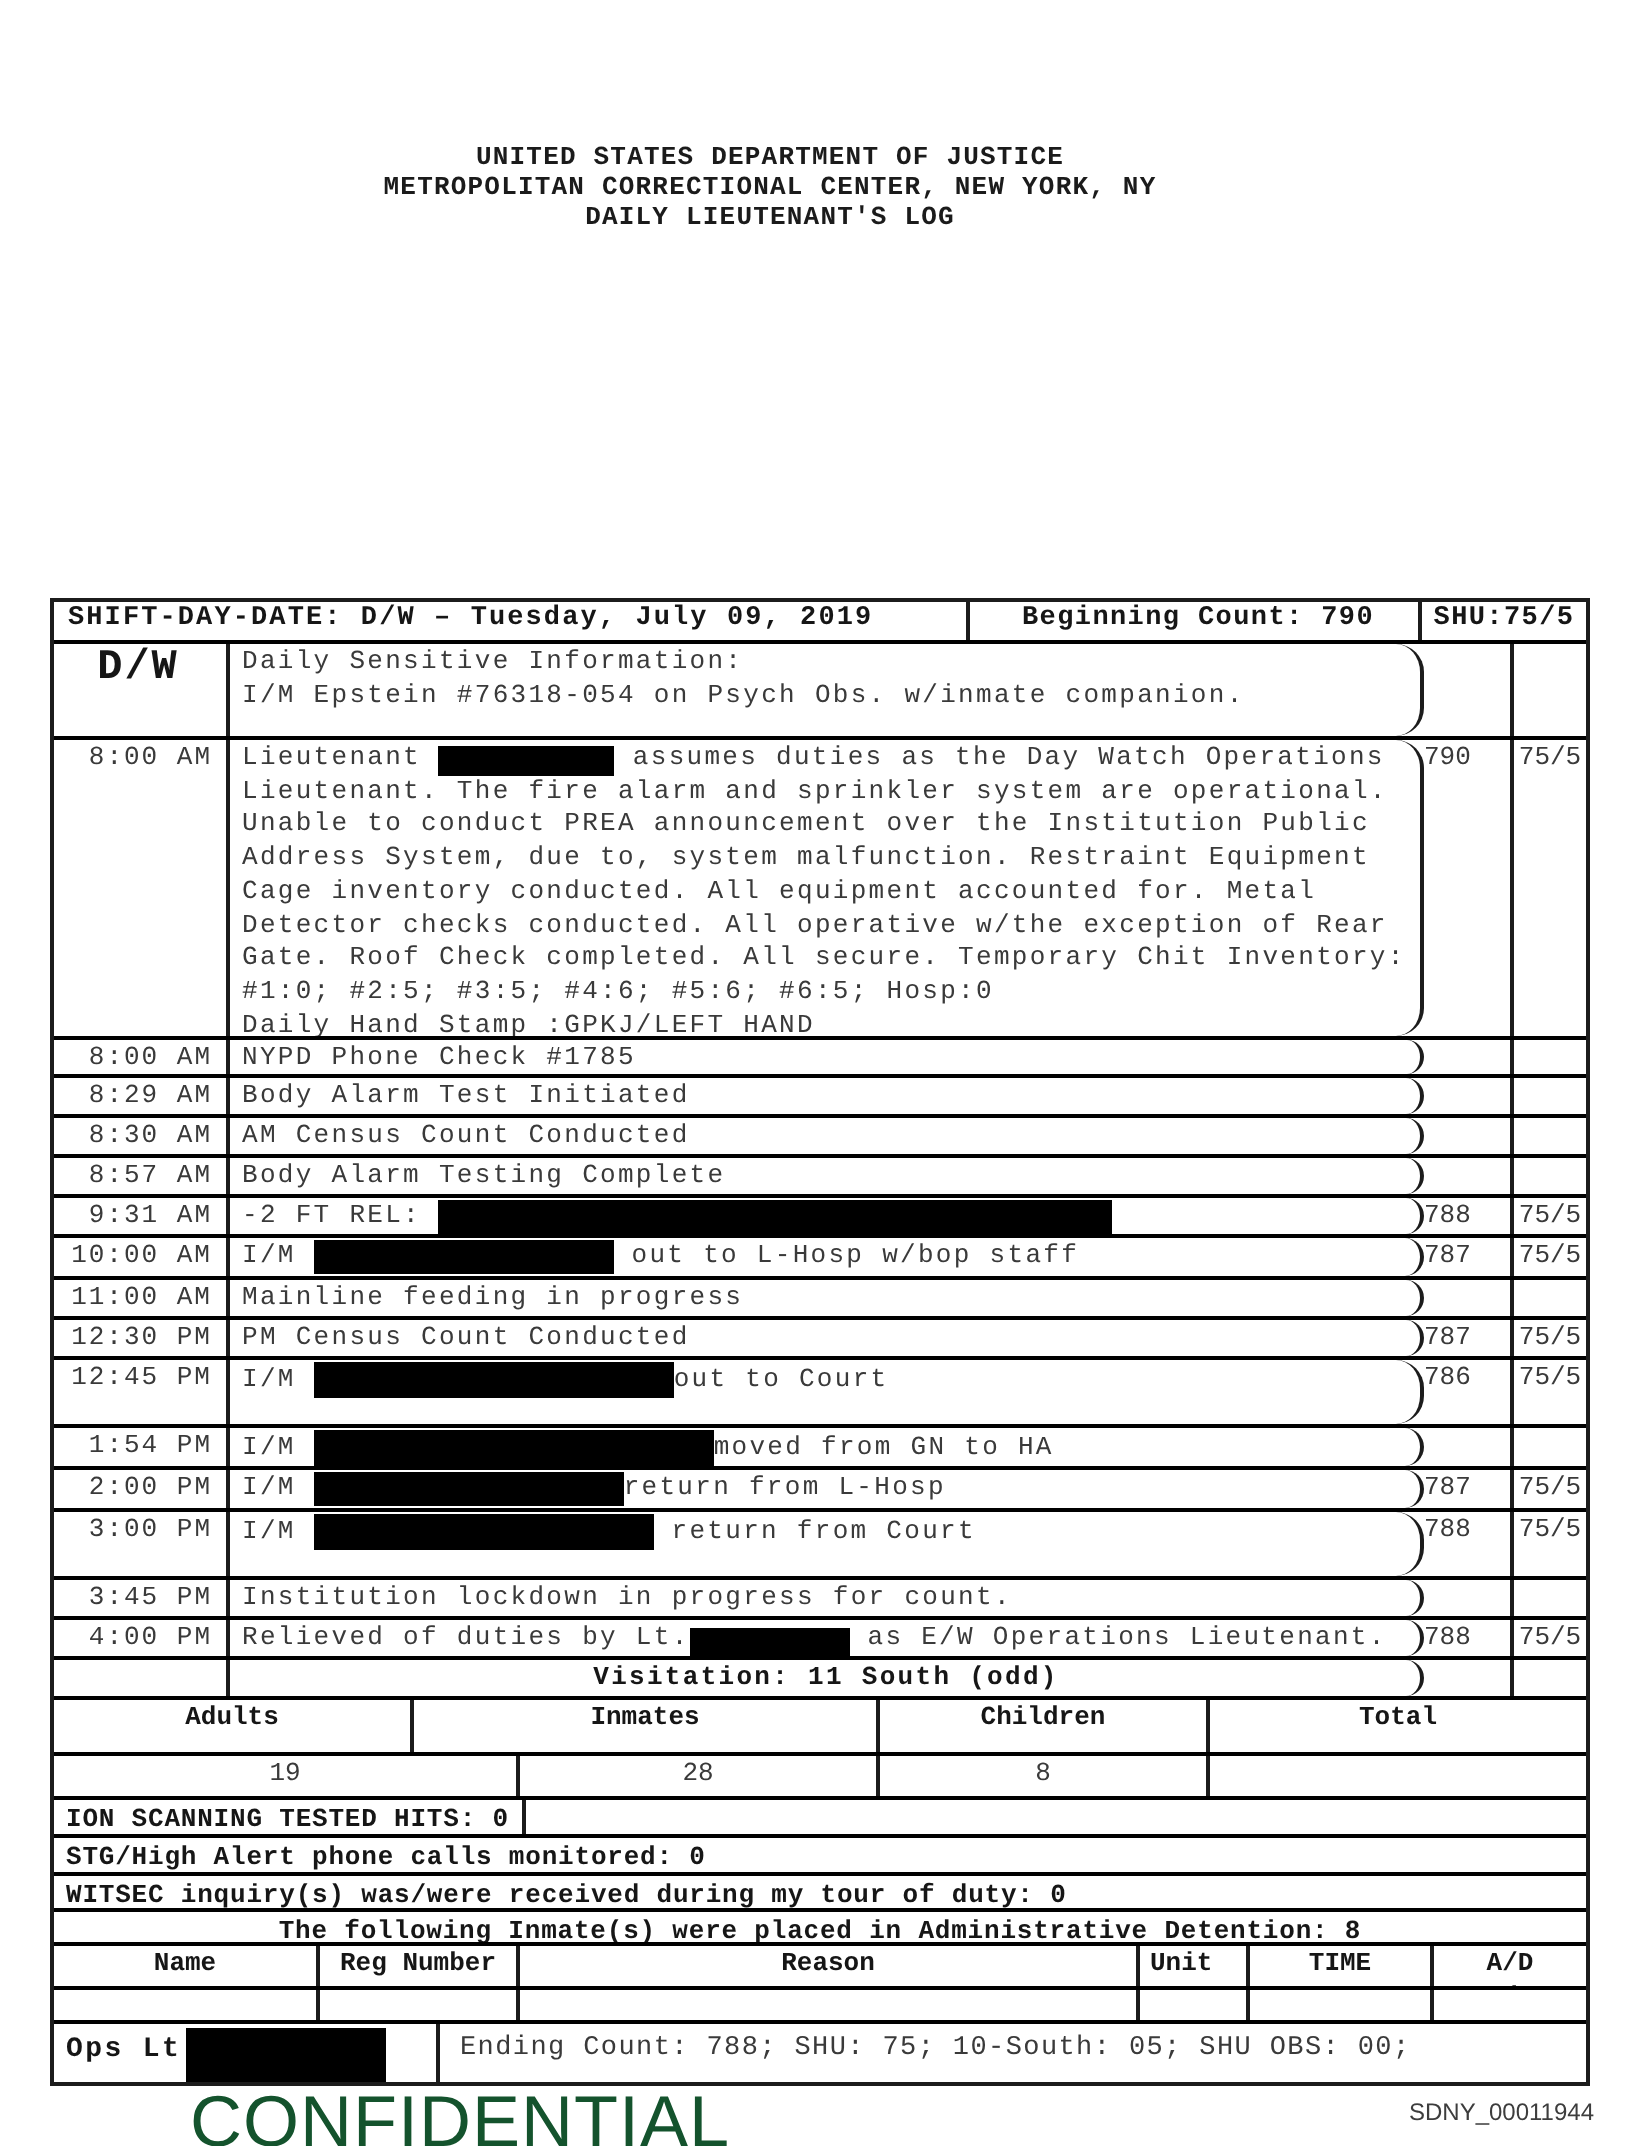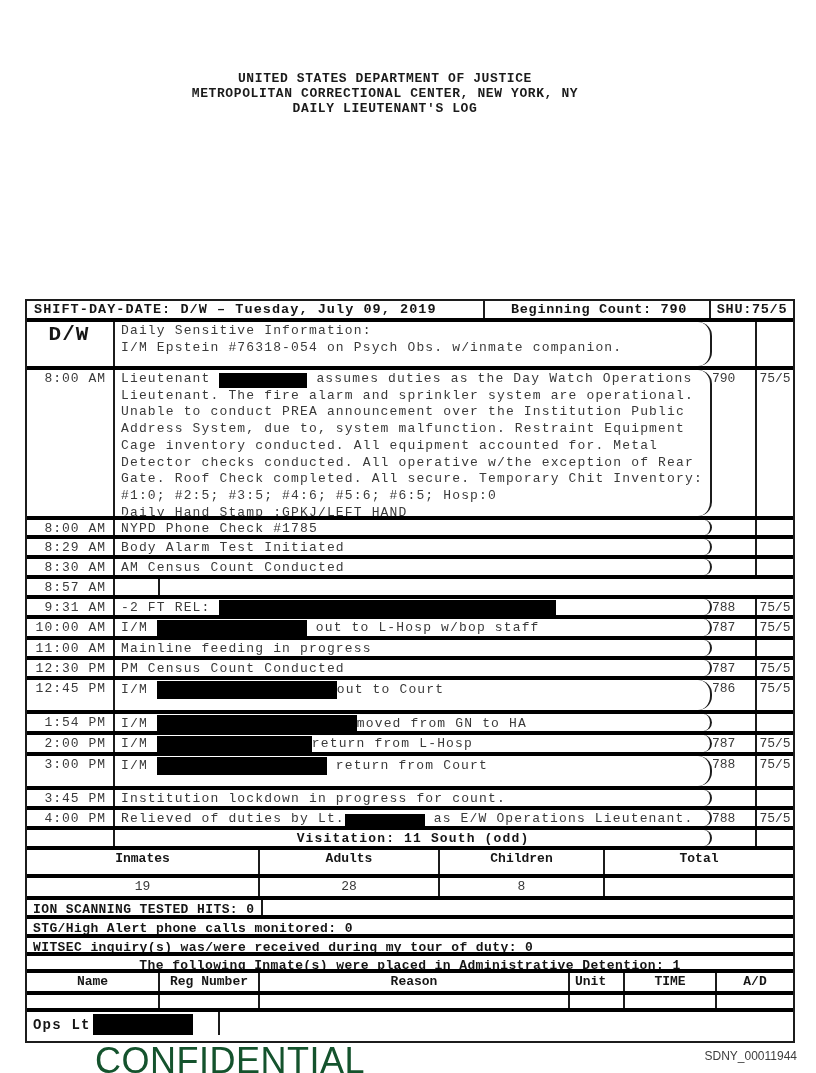--- a/index.html
+++ b/index.html
@@ -2,22 +2,22 @@
 <html><head>
 <meta charset="utf-8">
 <style>
   html,body{margin:0;padding:0;background:#fff;}
   .page{position:relative;width:816px;height:1073px;background:#ffffff;overflow:hidden;
         font-family:"Liberation Mono","DejaVu Sans Mono",monospace;color:#3a3a3a;}
   .doc-header{position:absolute;top:71px;left:0;width:770px;text-align:center;
         font-weight:bold;font-size:13px;line-height:15.2px;color:#1b1b1b;letter-spacing:0.6px;}
   .log-table{position:absolute;left:25px;top:299px;width:770px;border:2px solid #1c1c1c;
         box-sizing:border-box;font-size:13px;background:#fff;}
-  .row{display:flex;border-bottom:4px solid #000000;box-sizing:border-box;overflow:hidden;}
-  .row:last-child{border-bottom:none;flex-direction:column;}
+  .row{display:flex;border-bottom:2px solid #000000;box-sizing:border-box;overflow:hidden;}
+  .row:last-child{border-bottom:none;}
   .cell{box-sizing:border-box;overflow:hidden;padding:1px 5px;line-height:16.7px;}
   .vline{border-right:2px solid #1c1c1c;}
   .b{font-weight:bold;color:#161616;}
   .c-time{width:88px;flex:none;text-align:right;padding-right:7px;letter-spacing:1px;}
   .c-desc{width:597px;flex:none;padding-left:6px;letter-spacing:1.15px;border-radius:14px;}
   .c-count{width:45px;flex:none;text-align:left;padding:1px 0;}
   .c-shu{width:36px;flex:none;text-align:center;padding:1px 0;}
   .c-shift{width:458px;flex:none;letter-spacing:1.05px;font-size:13.5px;padding-left:7px;}
   .c-begin{width:226px;flex:none;letter-spacing:0.7px;font-size:13.5px;padding-left:9px;text-align:center;}
   .c-shuh{width:82px;flex:none;text-align:center;letter-spacing:0.7px;font-size:13.5px;}
@@ -102,20 +102,21 @@
 
     <div class="row" style="height:20px">
       <div class="cell c-time vline">8:30 AM</div>
       <div class="cell c-desc vline"><span>AM Census Count Conducted</span></div>
       <div class="cell c-count vline"></div>
       <div class="cell c-shu"></div>
     </div>
 
     <div class="row" style="height:20px">
       <div class="cell c-time vline">8:57 AM</div>
+      <div class="cell c-desc vline"><span>Body Alarm Testing Complete</span></div>
       <div class="cell c-count vline"></div>
       <div class="cell c-shu"></div>
     </div>
 
     <div class="row" style="height:20px">
       <div class="cell c-time vline">9:31 AM</div>
       <div class="cell c-desc vline"><span>-2 FT REL: </span><span class="redact" style="width:337px;height:17px"></span></div>
       <div class="cell c-count vline">788</div>
       <div class="cell c-shu">75/5</div>
     </div>
@@ -184,22 +185,22 @@
     </div>
 
     <div class="row" style="height:20px">
       <div class="cell c-time vline"></div>
       <div class="cell c-desc vline b center">Visitation: 11 South (odd)</div>
       <div class="cell c-count vline"></div>
       <div class="cell c-shu"></div>
     </div>
 
     <div class="row" style="height:28px">
+      <div class="cell b v-col2 vline">Adults</div>
       <div class="cell b v-col1 vline">Inmates</div>
-      <div class="cell b v-col2 vline">Adults</div>
       <div class="cell b v-col3 vline">Children</div>
       <div class="cell b v-col4">Total</div>
     </div>
 
     <div class="row" style="height:22px">
       <div class="cell v-col1 vline">19</div>
       <div class="cell v-col2 vline">28</div>
       <div class="cell v-col3 vline">8</div>
       <div class="cell v-col4"></div>
     </div>
@@ -211,21 +212,21 @@
 
     <div class="row" style="height:19px">
       <div class="cell b summary-cell fill">STG/High Alert phone calls monitored: 0</div>
     </div>
 
     <div class="row" style="height:18px">
       <div class="cell b summary-cell fill">WITSEC inquiry(s) was/were received during my tour of duty: 0</div>
     </div>
 
     <div class="row" style="height:17px">
-      <div class="cell b summary-cell fill center">The following Inmate(s) were placed in Administrative Detention: 1</div>
+      <div class="cell b summary-cell fill center">The following Inmate(s) were placed in Administrative Detention: 8</div>
     </div>
 
     <div class="row" style="height:22px">
       <div class="cell b d-col1 vline">Name</div>
       <div class="cell b d-col2 vline">Reg Number</div>
       <div class="cell b d-col3 vline">Reason</div>
       <div class="cell b d-col4 vline">Unit</div>
       <div class="cell b d-col5 vline">TIME</div>
       <div class="cell b d-col6">A/D Order</div>
     </div>

